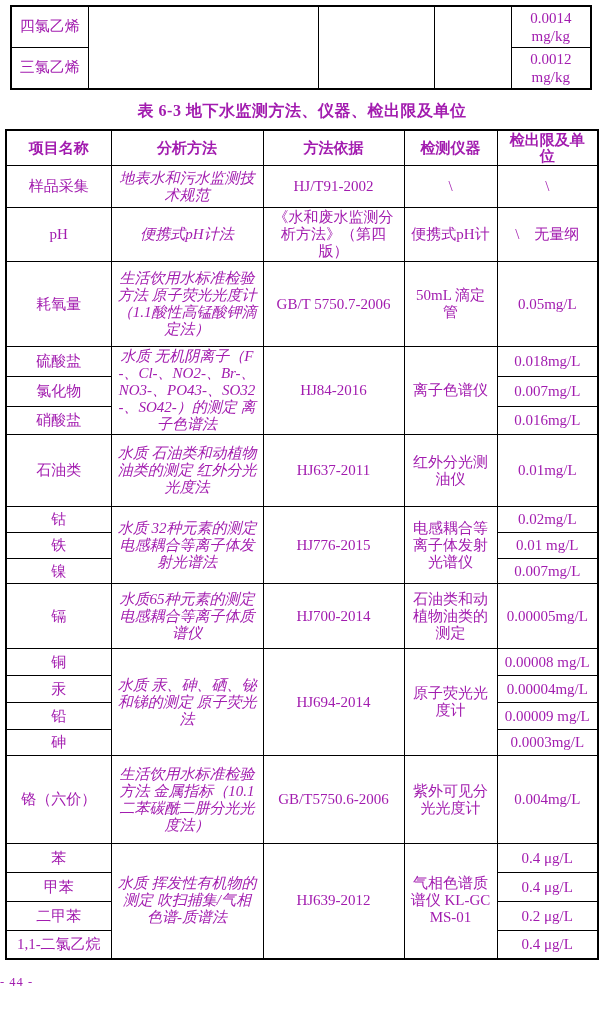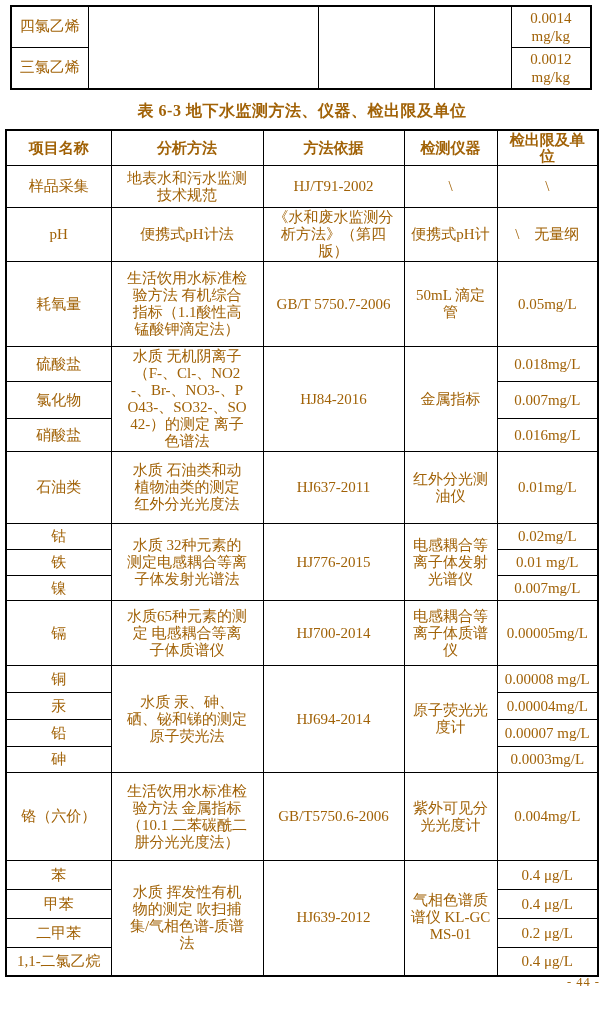--- a/index.html
+++ b/index.html
@@ -1,48 +1,48 @@
 <!DOCTYPE html>
 <html><head>
 <meta charset="utf-8">
 <style>
   html,body{margin:0;padding:0;background:#ffffff;}
   .page{
     position:relative;
     width:600px;height:994px;
     background:#ffffff;
-    color:#a16207;
+    color:#a21caf;
     font-family:"Liberation Serif","DejaVu Serif",serif;
     overflow:hidden;
   }
   table{border-collapse:collapse;table-layout:fixed;border:2px solid #000;}
   td,th{
     border:1px solid #000;
     text-align:center;
     vertical-align:middle;
     font-size:15px;
     line-height:17px;
     padding:1px 6px;
     font-weight:normal;
     word-break:break-all;
     overflow:hidden;
   }
   th{font-weight:bold;line-height:16px;}
   .prev-table{margin:5px 0 0 10px;width:580px;}
   .main-table{margin:0 0 0 5px;width:592px;border-radius:17px;}
-  .method-cell{padding:1px 14px;}
+  .method-cell{padding:1px 6px;font-style:italic;}
   .hdr-limit span{display:inline-block;max-width:5.2em;}
   .title{
     text-align:center;font-weight:bold;font-size:16px;
     margin:11px 0 7px 4px;letter-spacing:0.5px;
   }
   .unit-stack div{line-height:18px;font-family:Liberation Serif, serif;}
   .footer{
     position:absolute;left:0;bottom:4px;width:100%;
-    text-align:right;font-size:12.5px;letter-spacing:1px;
+    text-align:left;font-size:12.5px;letter-spacing:1px;
   }
 </style>
 </head>
 <body>
 
 <div class="page">
 
   <table class="prev-table">
     <colgroup>
       <col style="width:77px">
@@ -102,31 +102,31 @@
     <tr style="height:48px">
       <td>pH</td>
       <td class="method-cell">便携式pH计法</td>
       <td>《水和废水监测分析方法》（第四版）</td>
       <td>便携式pH计</td>
       <td>\　无量纲</td>
     </tr>
 
     <tr style="height:85px">
       <td>耗氧量</td>
-      <td class="method-cell">生活饮用水标准检验方法 有机综合指标（1.1酸性高锰酸钾滴定法）</td>
+      <td class="method-cell">生活饮用水标准检验方法 原子荧光光度计（1.1酸性高锰酸钾滴定法）</td>
       <td>GB/T 5750.7-2006</td>
       <td>50mL 滴定管</td>
       <td>0.05mg/L</td>
     </tr>
 
     <tr style="height:29px">
       <td>硫酸盐</td>
       <td class="method-cell" rowspan="3">水质 无机阴离子（F-、Cl-、NO2-、Br-、NO3-、PO43-、SO32-、SO42-）的测定 离子色谱法</td>
       <td rowspan="3">HJ84-2016</td>
-      <td rowspan="3">金属指标</td>
+      <td rowspan="3">离子色谱仪</td>
       <td>0.018mg/L</td>
     </tr>
     <tr style="height:30px">
       <td>氯化物</td>
       <td>0.007mg/L</td>
     </tr>
     <tr style="height:27px">
       <td>硝酸盐</td>
       <td>0.016mg/L</td>
     </tr>
@@ -152,38 +152,38 @@
     </tr>
     <tr style="height:25px">
       <td>镍</td>
       <td>0.007mg/L</td>
     </tr>
 
     <tr style="height:65px">
       <td>镉</td>
       <td class="method-cell">水质65种元素的测定 电感耦合等离子体质谱仪</td>
       <td>HJ700-2014</td>
-      <td>电感耦合等离子体质谱仪</td>
+      <td>石油类和动植物油类的测定</td>
       <td>0.00005mg/L</td>
     </tr>
 
     <tr style="height:27px">
       <td>铜</td>
       <td class="method-cell" rowspan="4">水质 汞、砷、硒、铋和锑的测定 原子荧光法</td>
       <td rowspan="4">HJ694-2014</td>
       <td rowspan="4">原子荧光光度计</td>
       <td>0.00008 mg/L</td>
     </tr>
     <tr style="height:27px">
       <td>汞</td>
       <td>0.00004mg/L</td>
     </tr>
     <tr style="height:27px">
       <td>铅</td>
-      <td>0.00007 mg/L</td>
+      <td>0.00009 mg/L</td>
     </tr>
     <tr style="height:26px">
       <td>砷</td>
       <td>0.0003mg/L</td>
     </tr>
 
     <tr style="height:88px">
       <td>铬（六价）</td>
       <td class="method-cell">生活饮用水标准检验方法 金属指标（10.1 二苯碳酰二肼分光光度法）</td>
       <td>GB/T5750.6-2006</td>

